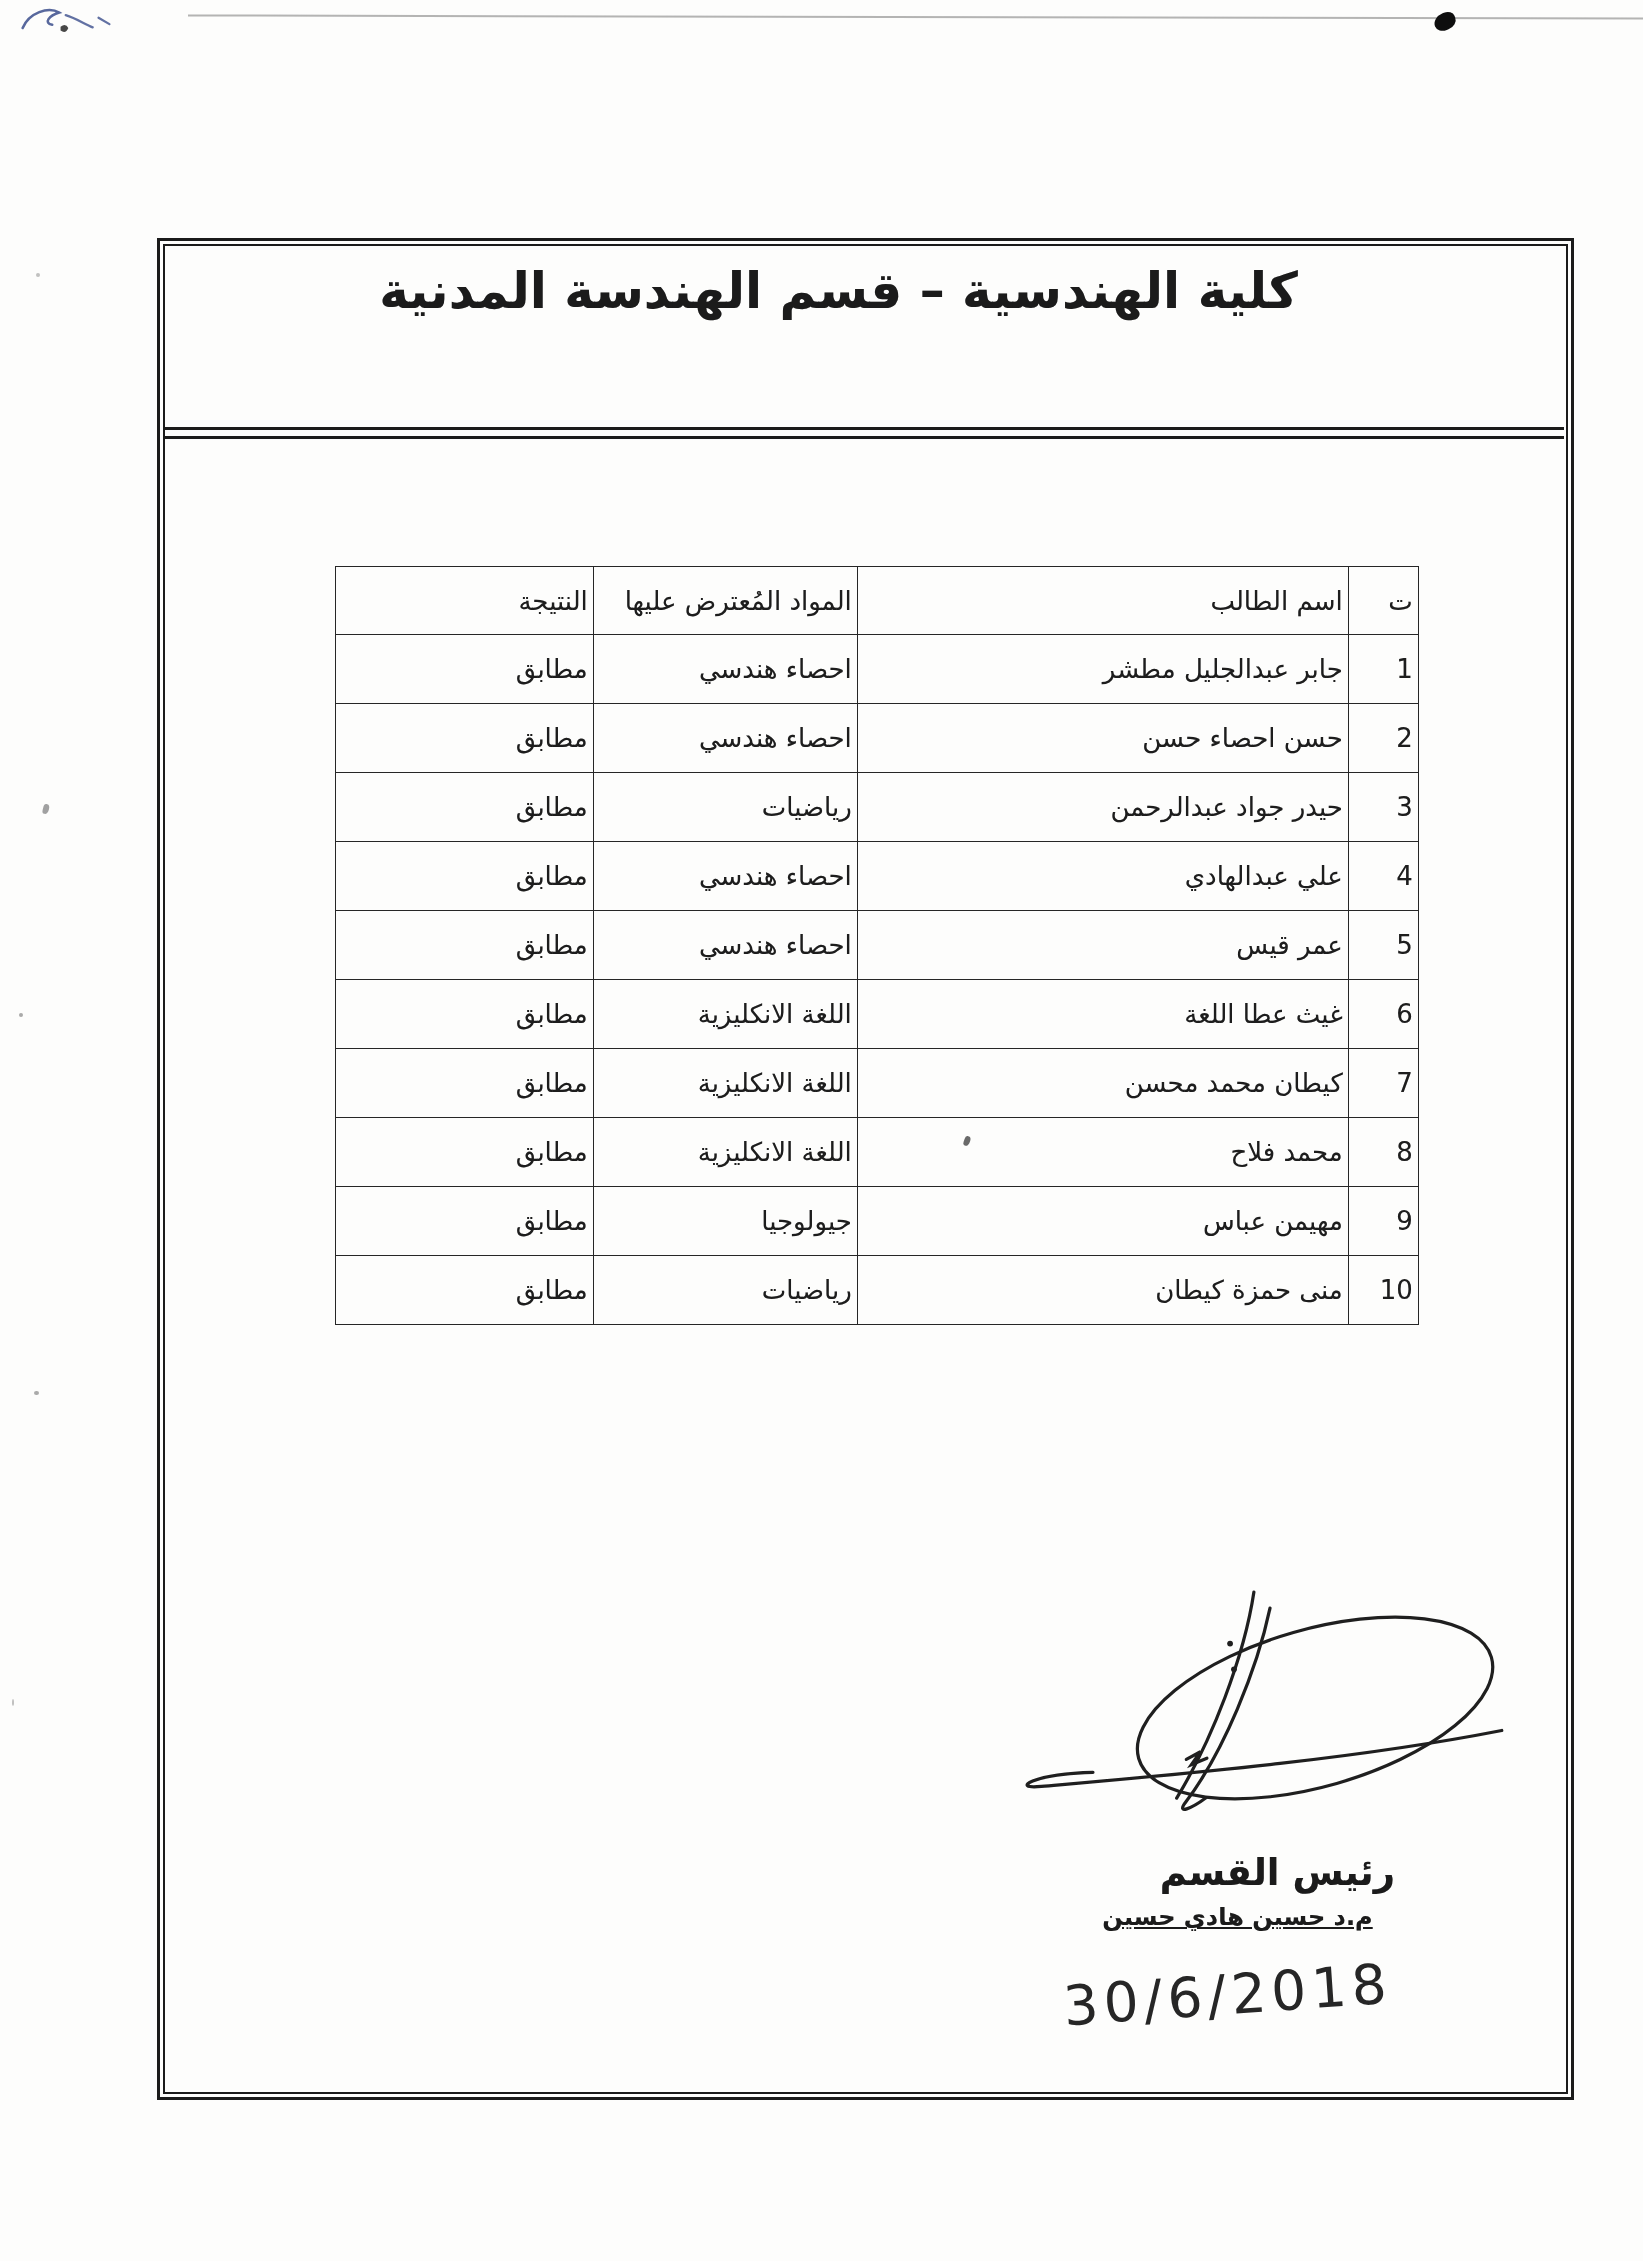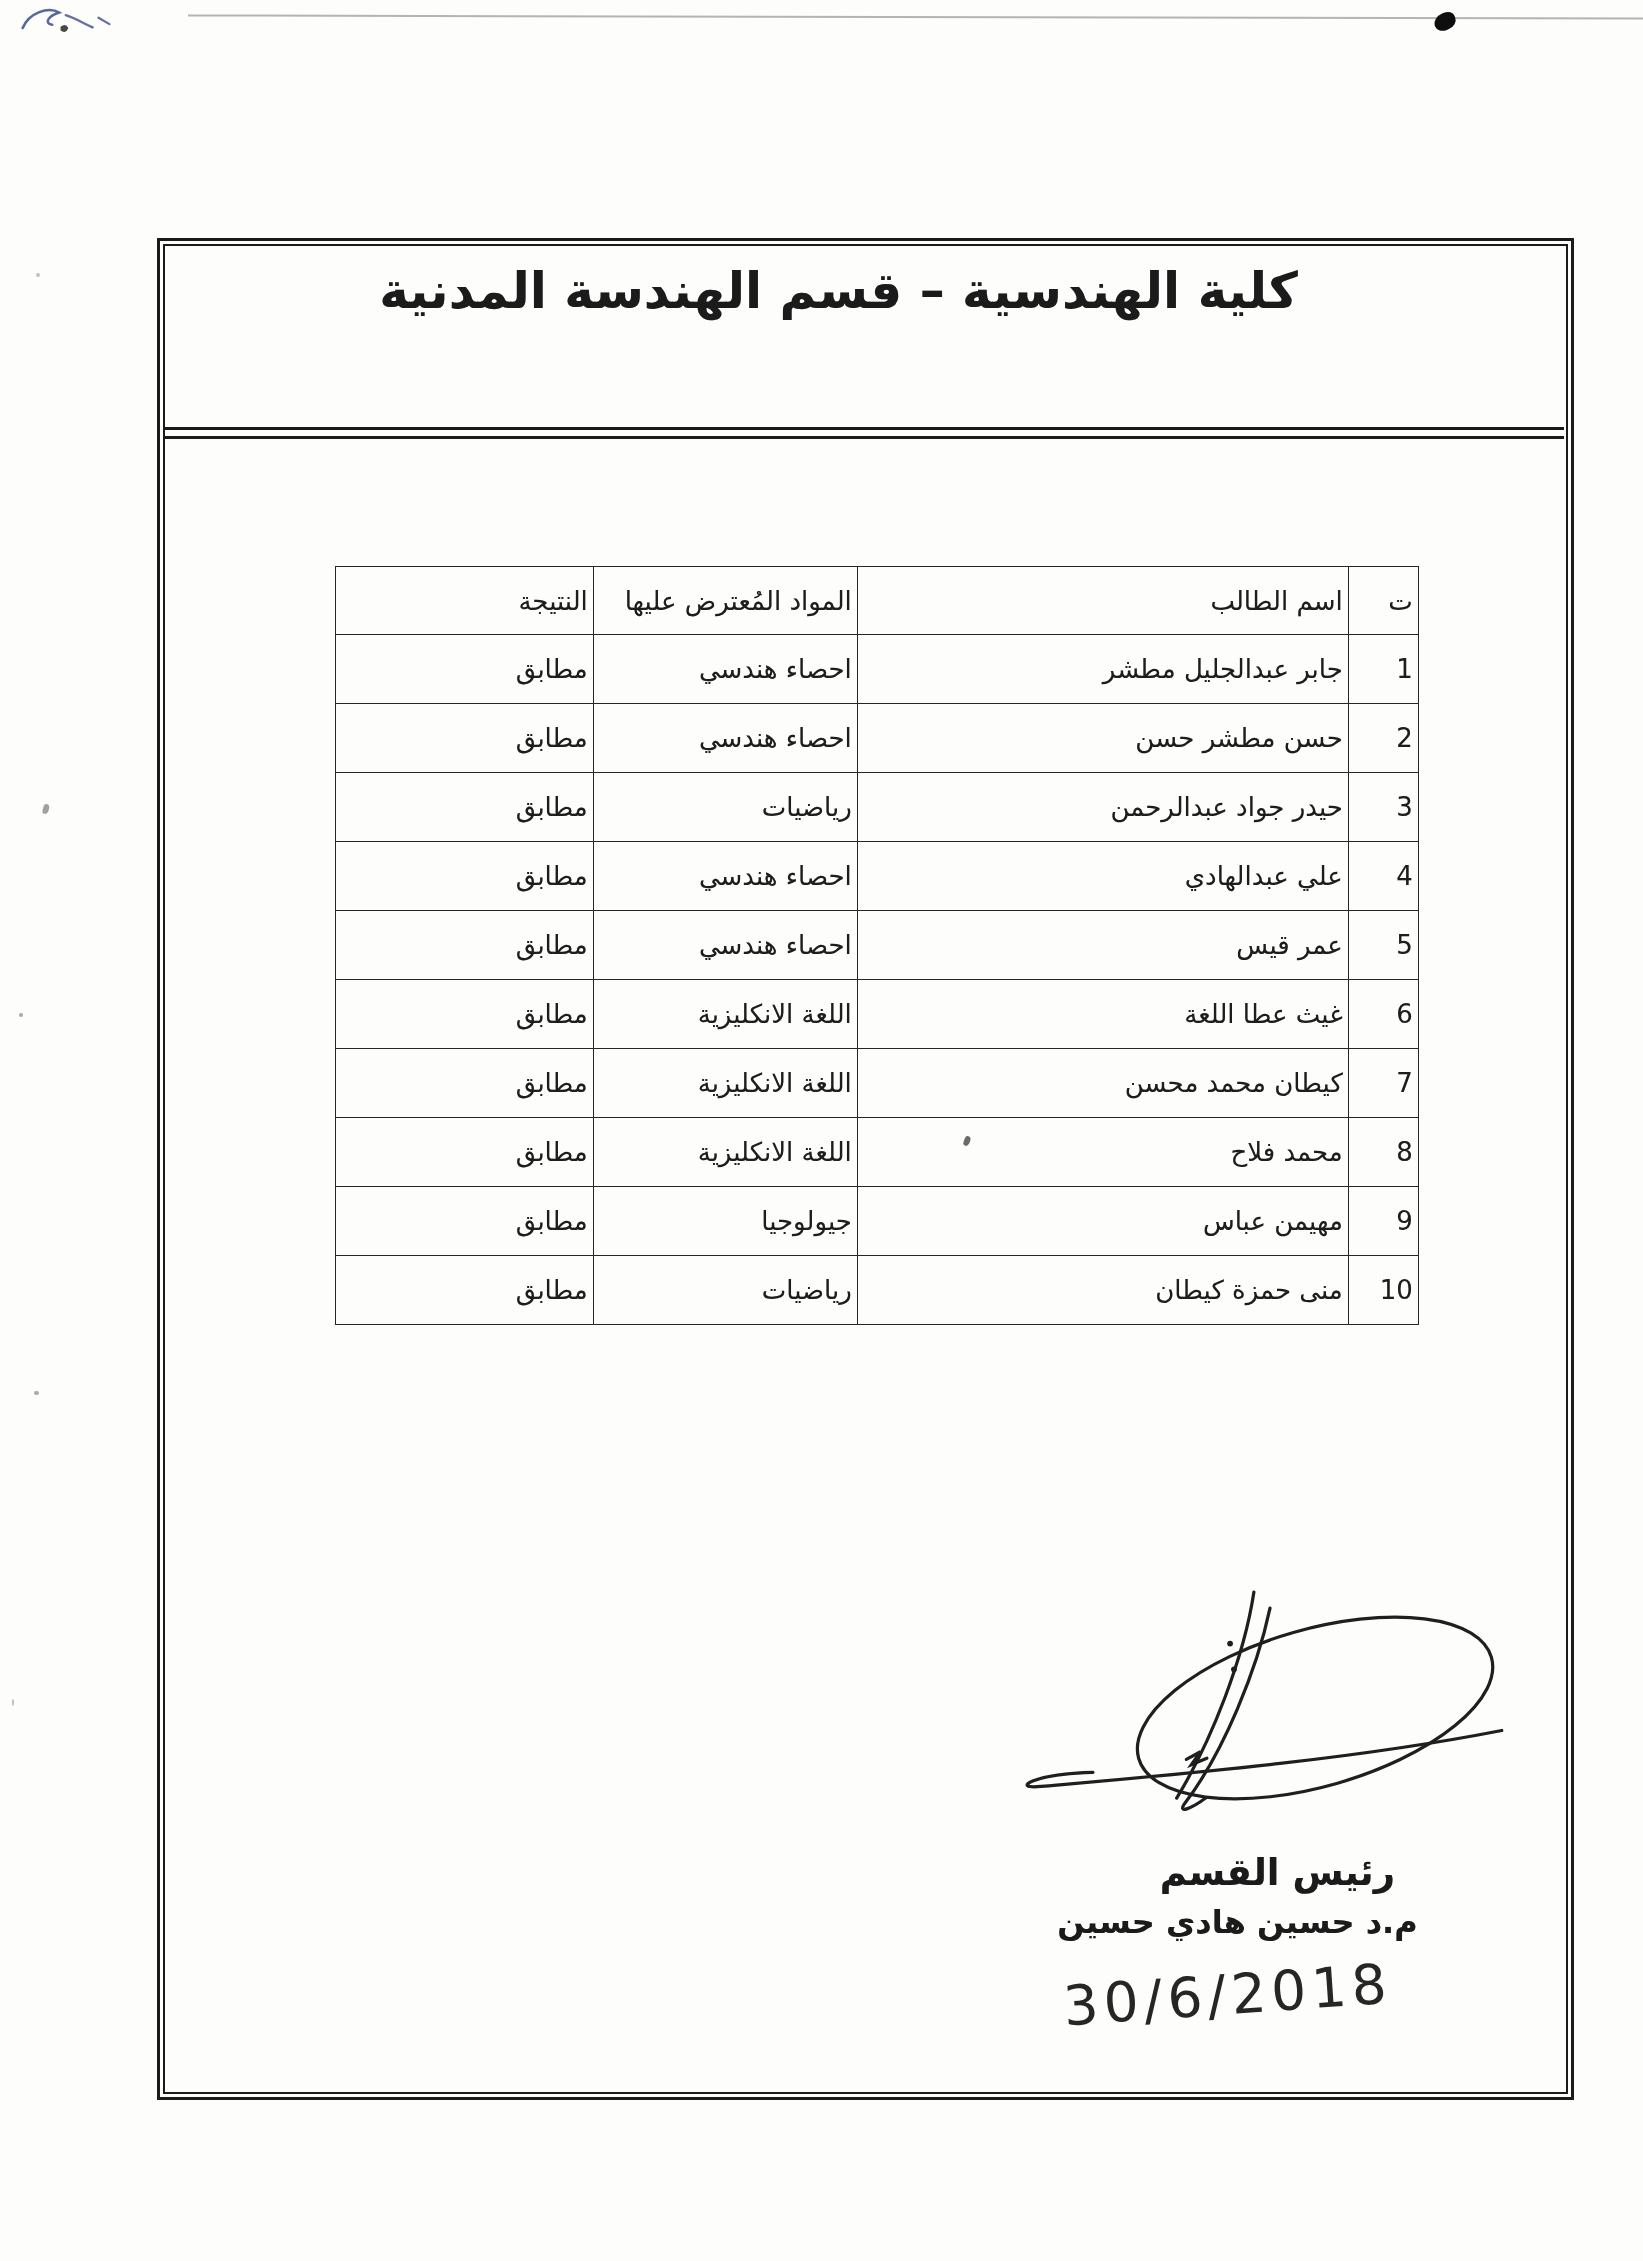--- a/index.html
+++ b/index.html
@@ -63,21 +63,21 @@
   table.results th{height:67px;}
   table.results td{height:68px;}
   
   .signature-svg{position:absolute;left:993px;top:1547px;}
   .sig-role{
     position:absolute;left:1073px;top:1831px;width:322px;
     font-size:37px;font-weight:bold;text-align:right;margin-top:20px;
   }
   .sig-name{
     position:absolute;left:1044px;top:1903px;width:387px;
-    font-size:32px;font-weight:bold;text-align:center;
+    font-size:24px;font-weight:bold;text-align:center;text-decoration:underline;
   }
   .sig-date{
     position:absolute;left:1002px;top:1963px;width:451px;
     font-size:55px;text-align:center;letter-spacing:5.2px;color:#262626;
     transform:rotate(-4deg);direction:ltr;
   }
 </style>
 </head>
 <body>
 
@@ -123,21 +123,21 @@
     </thead>
     <tbody>
       <tr>
         <td>1</td>
         <td>جابر عبدالجليل مطشر</td>
         <td>احصاء هندسي</td>
         <td>مطابق</td>
       </tr>
       <tr>
         <td>2</td>
-        <td>حسن مطشر حسن</td>
+        <td>حسن احصاء حسن</td>
         <td>احصاء هندسي</td>
         <td>مطابق</td>
       </tr>
       <tr>
         <td>3</td>
         <td>حيدر جواد عبدالرحمن</td>
         <td>رياضيات</td>
         <td>مطابق</td>
       </tr>
       <tr>

